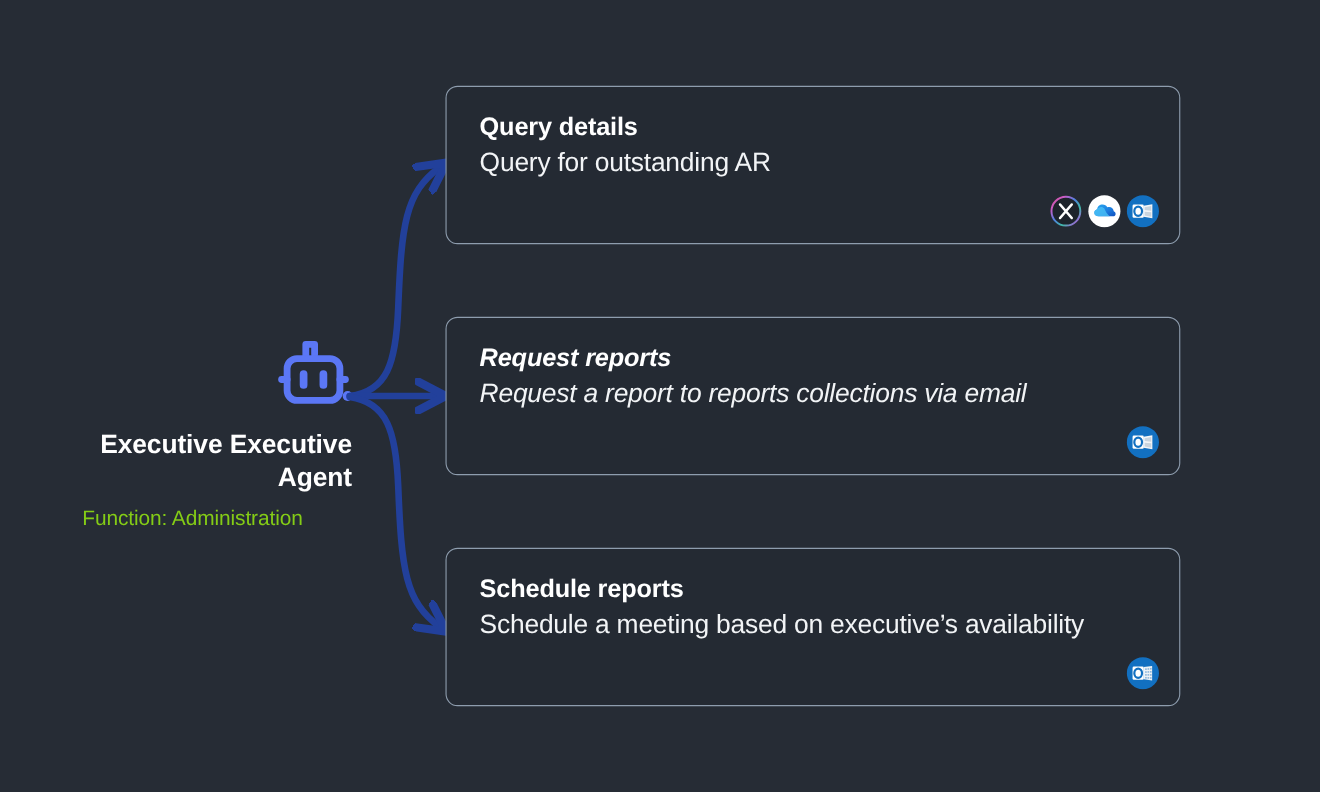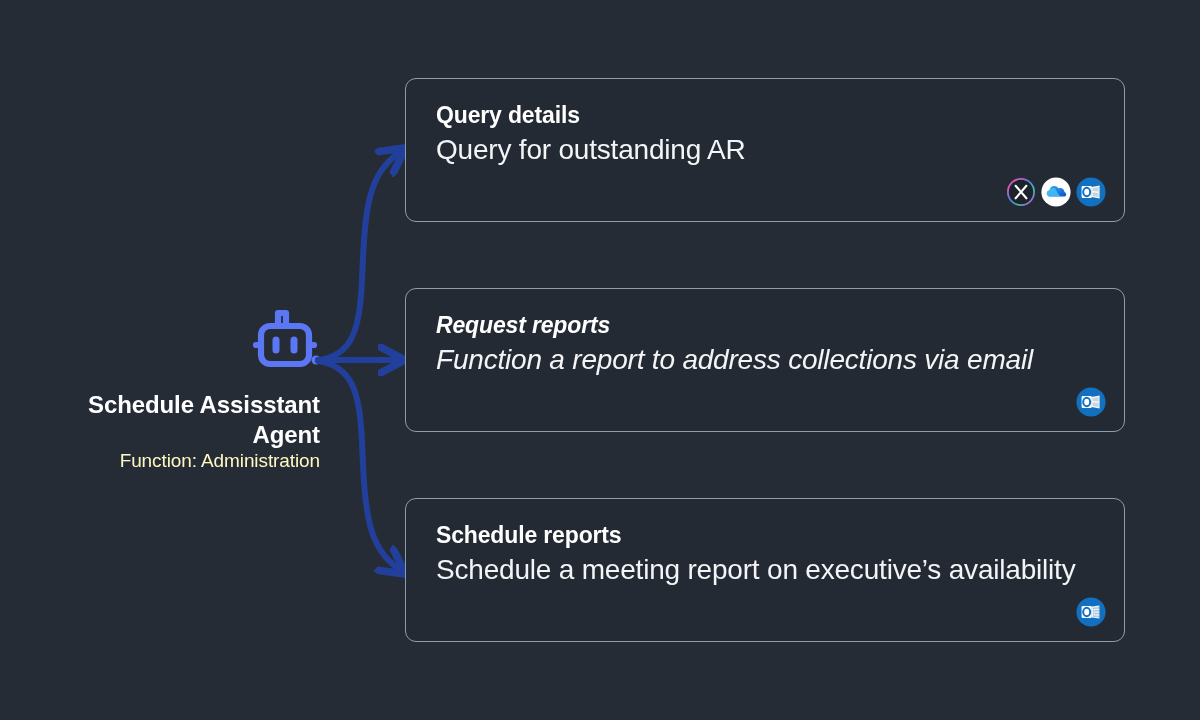--- a/index.html
+++ b/index.html
@@ -49,33 +49,33 @@
   .agent-name {
     margin-top: 14px;
     font-size: 24px;
     font-weight: bold;
     color: #ffffff;
     line-height: 1.26;
     letter-spacing: -0.1px;
     text-align: right;
   }
   .agent-function {
-    margin-top: 0;
+    margin-top: 11px;
     font-size: 19px;
     font-weight: normal;
-    color: #fef9c3;
-    text-align: right;
+    color: #84cc16;
+    text-align: center;
     letter-spacing: -0.1px;
   }
 
   
   .card {
     position: absolute;
     left: 405px;
-    width: 720px;
+    width: 668px;
     height: 144px;
     box-sizing: border-box;
     border: 1.6px solid #8e9dae;
     border-radius: 11px;
     background: #242a33;
   }
   #card-0 { top: 78px; }
   #card-1 { top: 288px; font-style: italic; }
   #card-2 { top: 498px; }
 
@@ -86,21 +86,21 @@
     font-size: 23px;
     font-weight: bold;
     color: #ffffff;
     letter-spacing: -0.15px;
     white-space: nowrap;
   }
   .card-subtitle {
     position: absolute;
     left: 30px;
     top: 55px;
-    font-size: 28px;
+    font-size: 24px;
     font-weight: normal;
     color: #f2f4f6;
     letter-spacing: -0.2px;
     white-space: nowrap;
   }
   .card-apps {
     position: absolute;
     right: 18px;
     bottom: 14px;
     display: flex;
@@ -144,21 +144,21 @@
 
         <rect x="9" y="26" width="48" height="38" rx="9" ry="9"></rect>
 
         <path d="M9,45 L4,45"></path>
         <path d="M57,45 L62,45"></path>
 
         <path d="M24,40 L24,50" stroke-width="7"></path>
         <path d="M42,40 L42,50" stroke-width="7"></path>
       </svg>
     </span>
-    <div class="agent-name">Schedule Assisstant Agent</div>
+    <div class="agent-name">Executive Executive Agent</div>
     <div class="agent-function">Function: Administration</div>
   </div>
 
   <div class="card" id="card-0">
     <div class="card-title">Query details</div>
     <div class="card-subtitle">Query for outstanding AR</div>
     <div class="card-apps">
 
       <span class="app-icon">
         <svg width="30" height="30" viewBox="0 0 30 30" xmlns="http://www.w3.org/2000/svg">
@@ -201,38 +201,38 @@
           <rect x="5.6" y="9.0" width="10.2" height="12.0" rx="1.2" fill="#ffffff"></rect>
           <ellipse cx="10.7" cy="15.0" rx="3.5" ry="4.2" fill="none" stroke="#1270c1" stroke-width="2.0"></ellipse>
         </svg>
       </span>
 
     </div>
   </div>
 
   <div class="card" id="card-1">
     <div class="card-title">Request reports</div>
-    <div class="card-subtitle">Function a report to address collections via email</div>
+    <div class="card-subtitle">Request a report to reports collections via email</div>
     <div class="card-apps">
       <span class="app-icon">
         <svg width="30" height="30" viewBox="0 0 30 30" xmlns="http://www.w3.org/2000/svg">
           <circle cx="15" cy="15" r="14.6" fill="#1270c1"></circle>
           <path d="M15.6,10.0 L23.6,8.6 L23.6,21.4 L15.6,20.0 Z" fill="#f3f5f7"></path>
           <path d="M16.6,11.3 L22.6,10.3 L22.6,14.6 L16.6,13.8 Z" fill="#c9d4de"></path>
           <path d="M16.6,15.4 L22.6,16.0 L22.6,20.0 L16.6,19.0 Z" fill="#c9d4de"></path>
           <rect x="5.6" y="9.0" width="10.2" height="12.0" rx="1.2" fill="#ffffff"></rect>
           <ellipse cx="10.7" cy="15.0" rx="3.5" ry="4.2" fill="none" stroke="#1270c1" stroke-width="2.0"></ellipse>
         </svg>
       </span>
     </div>
   </div>
 
   <div class="card" id="card-2">
     <div class="card-title">Schedule reports</div>
-    <div class="card-subtitle">Schedule a meeting report on executive’s availability</div>
+    <div class="card-subtitle">Schedule a meeting based on executive’s availability</div>
     <div class="card-apps">
       <span class="app-icon">
         <svg width="30" height="30" viewBox="0 0 30 30" xmlns="http://www.w3.org/2000/svg">
           <circle cx="15" cy="15" r="14.6" fill="#1270c1"></circle>
           <path d="M15.8,9.4 L23.4,8.4 L23.4,21.6 L15.8,20.6 Z" fill="#eef2f5"></path>
           <g fill="#8fb8dd">
             <rect x="17.0" y="10.6" width="1.5" height="1.5"></rect>
             <rect x="19.2" y="10.4" width="1.5" height="1.5"></rect>
             <rect x="21.4" y="10.2" width="1.5" height="1.5"></rect>
             <rect x="17.0" y="13.2" width="1.5" height="1.5"></rect>

